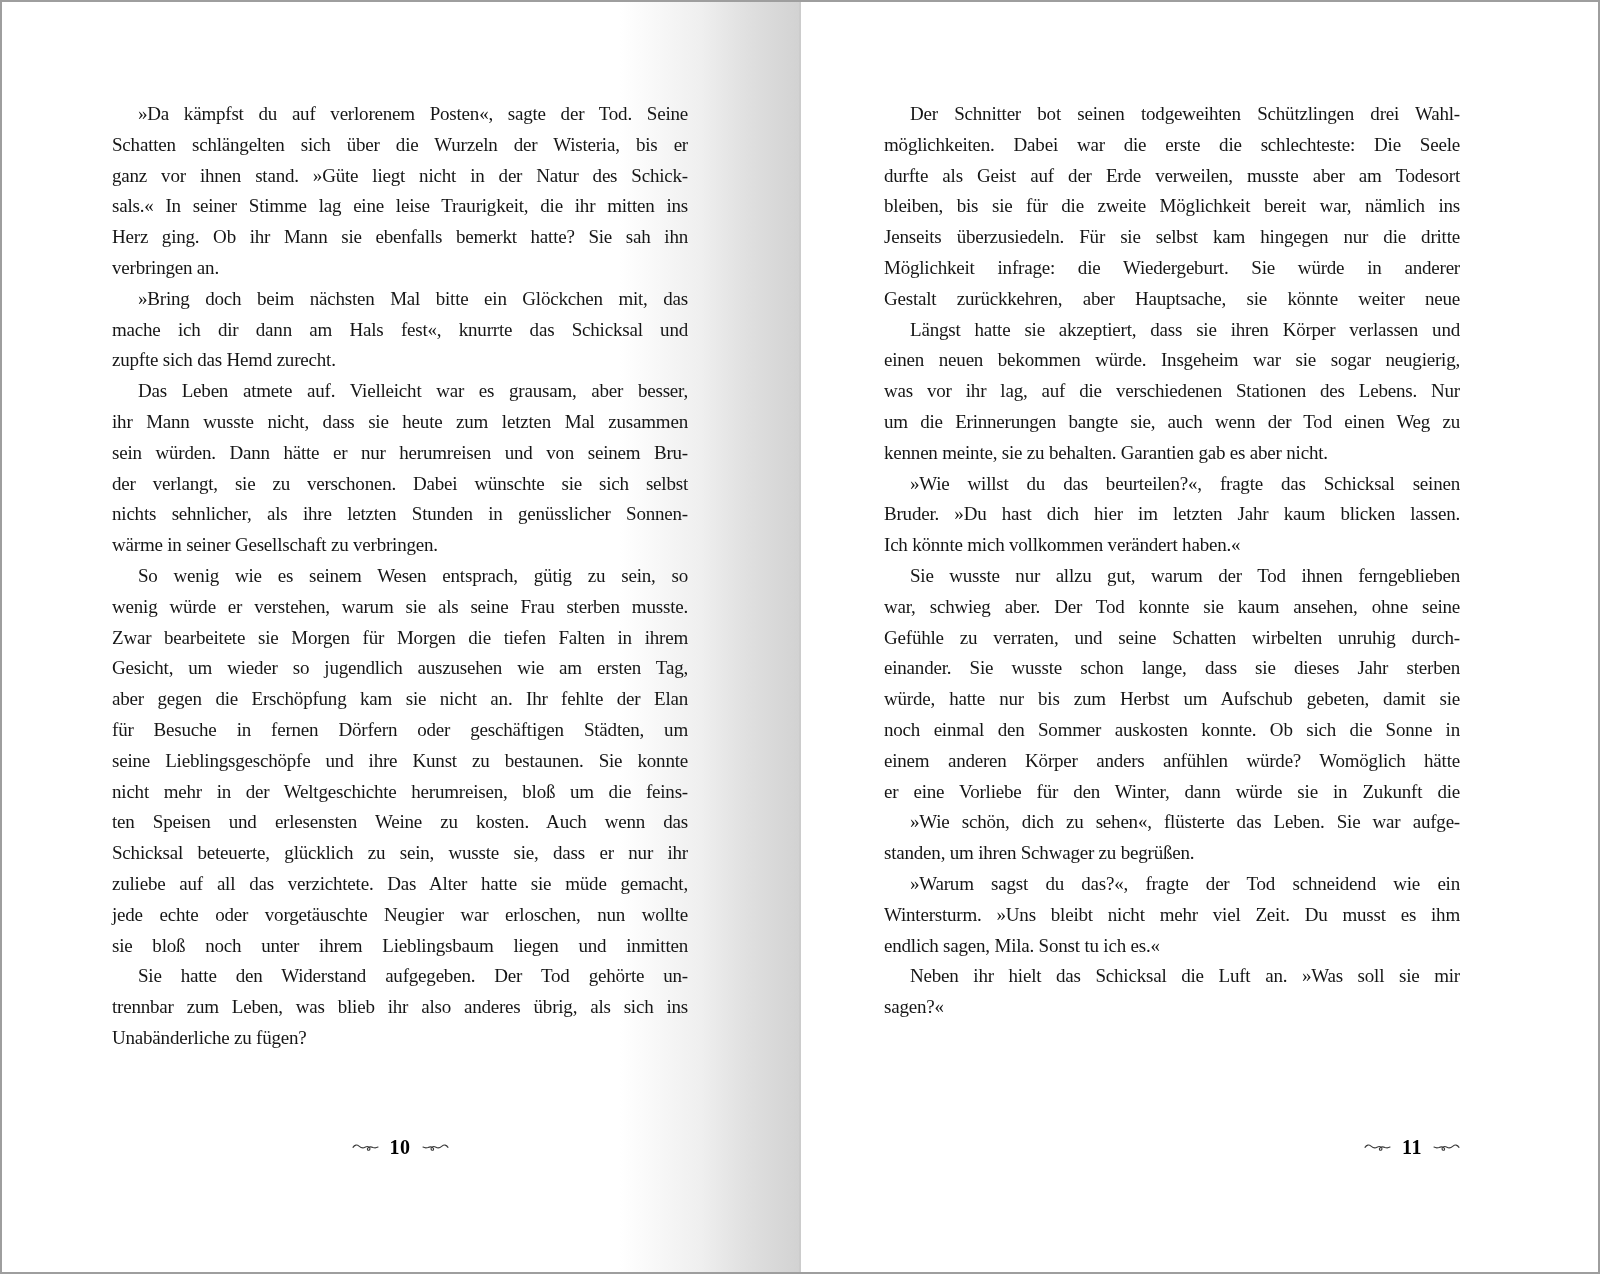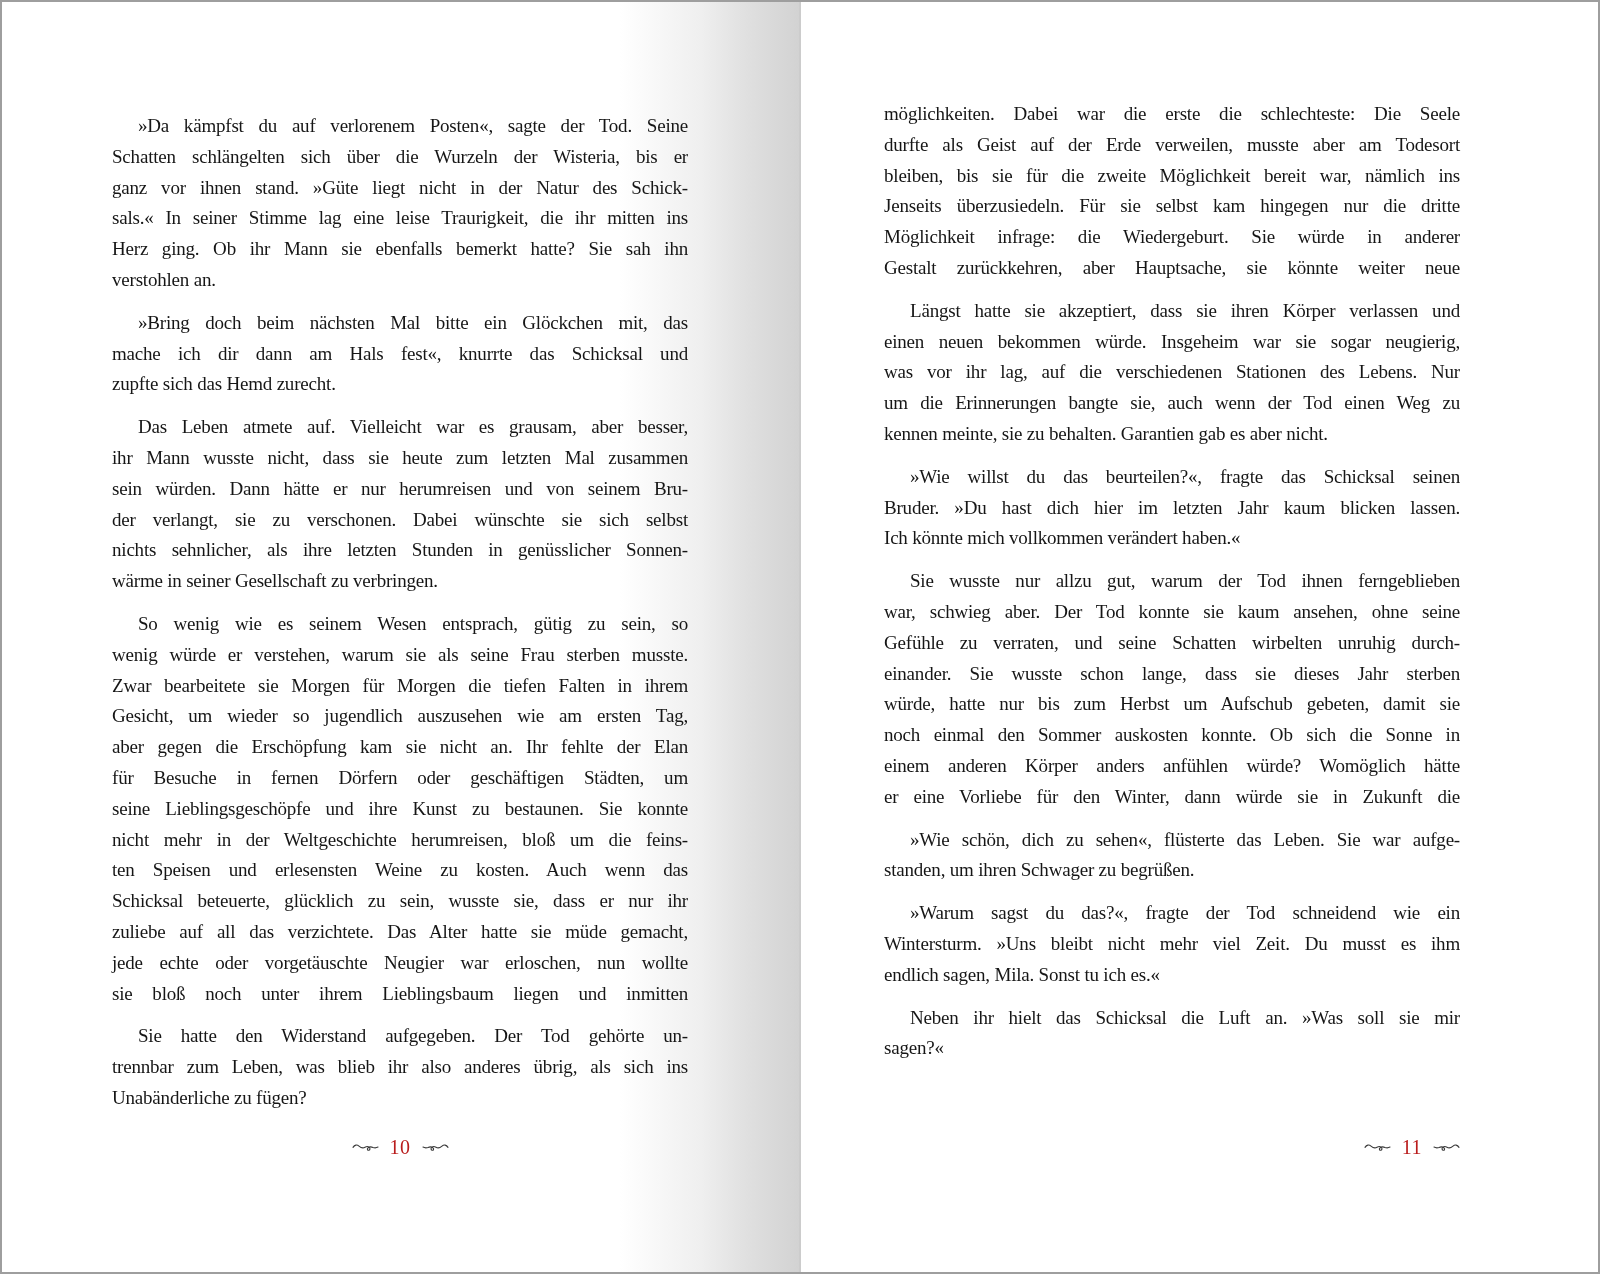--- a/index.html
+++ b/index.html
@@ -33,59 +33,59 @@
     width: 576px;
     font-size: 19px;
     line-height: 30.8px;
     letter-spacing: -0.2px;
     text-align: justify;
   }
   .text-left  { left: 110px; }
   .text-right { left: 882px; }
   .line { text-align-last: justify; white-space: normal; }
   .line.para-end { text-align-last: left; }
-  .line.para-start { text-indent: 26px; margin-top: 12px; }
+  .line.para-start { text-indent: 26px; }
   .footer {
     position: absolute;
     top: 1128px;
     width: 576px;
     height: 34px;
     display: flex;
     align-items: center;
     justify-content: center;
     gap: 11px;
   }
   .footer-left  { left: 110px; }
   .footer-right { left: 882px; justify-content: flex-end; }
   .page-number {
     font-size: 20px;
-    font-weight: 400;
+    font-weight: 700;
     letter-spacing: 0.5px;
-    color: #b91c1c;
+    color: #000000;
   }
   .flourish { display: inline-flex; align-items: center; }
   .flourish svg { display: block; }
   .flourish.mirrored svg { transform: scaleX(-1); }
 </style>
 </head>
 <body>
 
 <div class="spread">
 
   <div class="gutter"></div>
   <div class="gutter-edge"></div>
 
   <section>
     <div class="text-block text-left">
         <div class="line para-start">»Da kämpfst du auf verlorenem Posten«, sagte der Tod. Seine</div>
         <div class="line">Schatten schlängelten sich über die Wurzeln der Wisteria, bis er</div>
         <div class="line">ganz vor ihnen stand. »Güte liegt nicht in der Natur des Schick-</div>
         <div class="line">sals.« In seiner Stimme lag eine leise Traurigkeit, die ihr mitten ins</div>
         <div class="line">Herz ging. Ob ihr Mann sie ebenfalls bemerkt hatte? Sie sah ihn</div>
-        <div class="line para-end">verstohlen an.</div>
+        <div class="line para-end">verbringen an.</div>
         <div class="line para-start">»Bring doch beim nächsten Mal bitte ein Glöckchen mit, das</div>
         <div class="line">mache ich dir dann am Hals fest«, knurrte das Schicksal und</div>
         <div class="line para-end">zupfte sich das Hemd zurecht.</div>
         <div class="line para-start">Das Leben atmete auf. Vielleicht war es grausam, aber besser,</div>
         <div class="line">ihr Mann wusste nicht, dass sie heute zum letzten Mal zusammen</div>
         <div class="line">sein würden. Dann hätte er nur herumreisen und von seinem Bru-</div>
         <div class="line">der verlangt, sie zu verschonen. Dabei wünschte sie sich selbst</div>
         <div class="line">nichts sehnlicher, als ihre letzten Stunden in genüsslicher Sonnen-</div>
         <div class="line para-end">wärme in seiner Gesellschaft zu verbringen.</div>
         <div class="line para-start">So wenig wie es seinem Wesen entsprach, gütig zu sein, so</div>
@@ -115,20 +115,21 @@
       <span class="flourish mirrored">
         <svg width="27" height="12" viewBox="0 0 27 12" aria-hidden="true">
           <path d="M1 6.4 C2.6 3.8 5 3.4 7 5.1 C9 6.8 11 7.4 13 6.2 C14.2 5.5 15.8 5.2 17 6 C18.4 7 18.2 8.9 16.9 9.2 C15.6 9.5 14.9 8.1 15.8 7.1 C16.9 5.9 19.2 5.6 21 6.4 C22.7 7.1 24.3 7 26 6.1" fill="none" stroke="#3a3a3a" stroke-width="1.1" stroke-linecap="round"></path>
         </svg>
       </span>
     </footer>
   </section>
 
   <section>
     <div class="text-block text-right">
+        <div class="line para-start">Der Schnitter bot seinen todgeweihten Schützlingen drei Wahl-</div>
         <div class="line">möglichkeiten. Dabei war die erste die schlechteste: Die Seele</div>
         <div class="line">durfte als Geist auf der Erde verweilen, musste aber am Todesort</div>
         <div class="line">bleiben, bis sie für die zweite Möglichkeit bereit war, nämlich ins</div>
         <div class="line">Jenseits überzusiedeln. Für sie selbst kam hingegen nur die dritte</div>
         <div class="line">Möglichkeit infrage: die Wiedergeburt. Sie würde in anderer</div>
         <div class="line">Gestalt zurückkehren, aber Hauptsache, sie könnte weiter neue</div>
         <div class="line para-start">Längst hatte sie akzeptiert, dass sie ihren Körper verlassen und</div>
         <div class="line">einen neuen bekommen würde. Insgeheim war sie sogar neugierig,</div>
         <div class="line">was vor ihr lag, auf die verschiedenen Stationen des Lebens. Nur</div>
         <div class="line">um die Erinnerungen bangte sie, auch wenn der Tod einen Weg zu</div>

